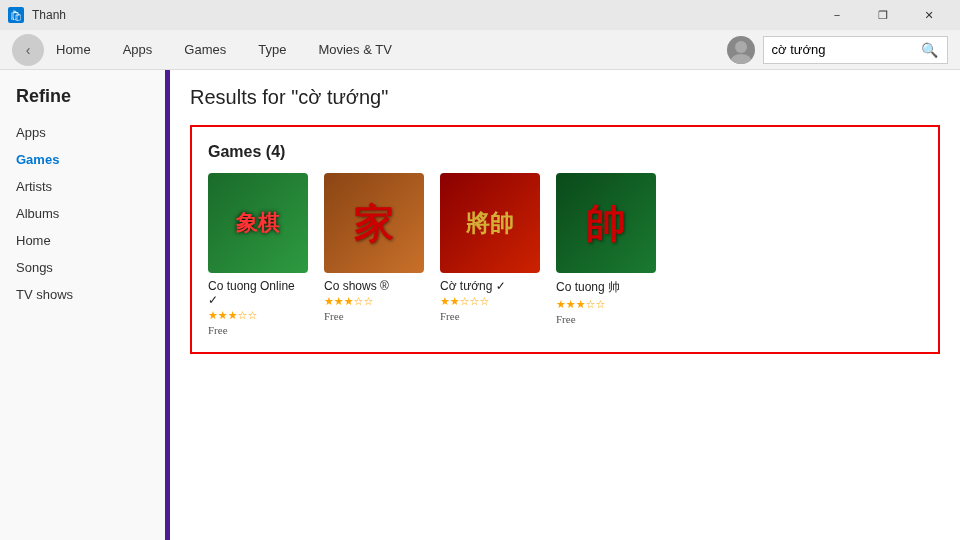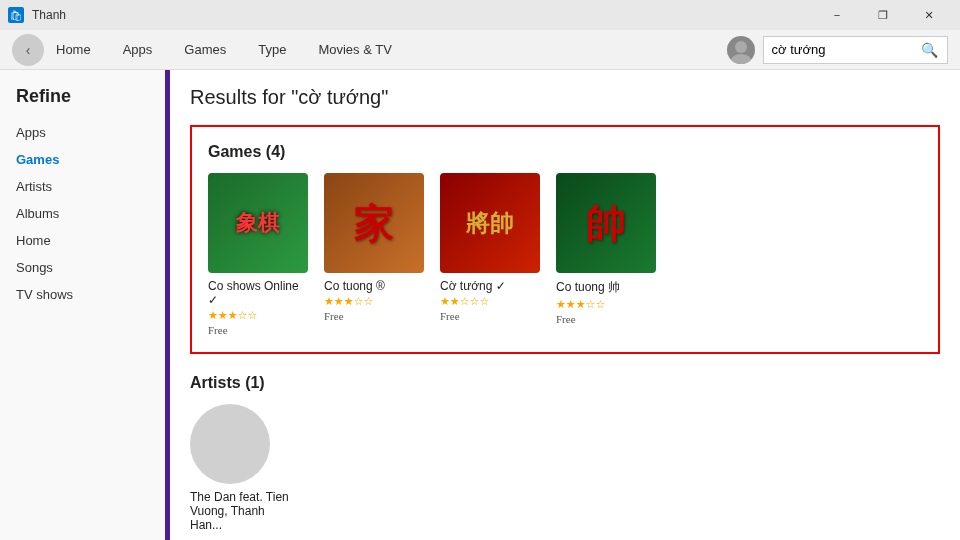--- a/index.html
+++ b/index.html
@@ -158,28 +158,28 @@
 
   <div class="content">
     <div class="results-header">Results for "cờ tướng"</div>
 
     <div class="games-section">
       <div class="section-title">Games (4)</div>
       <div class="game-grid">
 
         <div class="game-card">
           <div class="game-thumb thumb-1"></div>
-          <div class="game-title">Co shows Online ✓</div>
+          <div class="game-title">Co tuong Online ✓</div>
           <div class="stars">★★★☆☆</div>
           <div class="game-price">Free</div>
         </div>
 
         <div class="game-card">
           <div class="game-thumb thumb-2"></div>
-          <div class="game-title">Co tuong ®</div>
+          <div class="game-title">Co shows ®</div>
           <div class="stars">★★★☆☆</div>
           <div class="game-price">Free</div>
         </div>
 
         <div class="game-card">
           <div class="game-thumb thumb-3"></div>
           <div class="game-title">Cờ tướng ✓</div>
           <div class="stars">★★☆☆☆</div>
           <div class="game-price">Free</div>
         </div>
@@ -187,22 +187,15 @@
         <div class="game-card">
           <div class="game-thumb thumb-4"></div>
           <div class="game-title">Co tuong 帅</div>
           <div class="stars">★★★☆☆</div>
           <div class="game-price">Free</div>
         </div>
 
       </div>
     </div>
 
-    <div class="artists-section">
-      <div class="section-title">Artists (1)</div>
-      <div class="artist-card">
-        <div class="artist-avatar"></div>
-        <div class="artist-name">The Dan feat. Tien<br>Vuong, Thanh Han...</div>
-      </div>
-    </div>
 
   </div>
 </div>
 
 </body></html>

